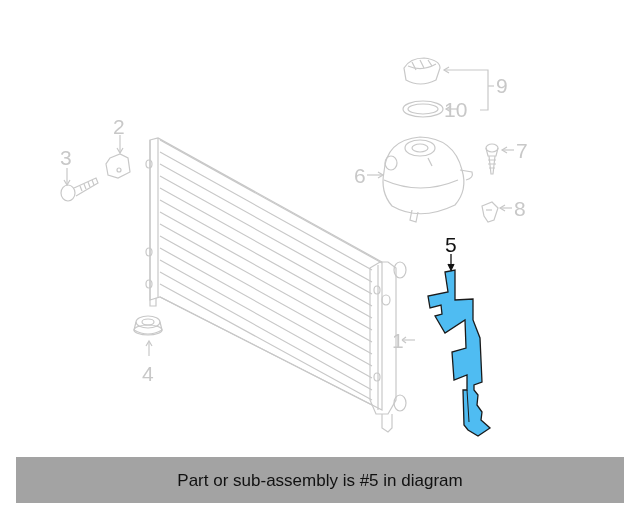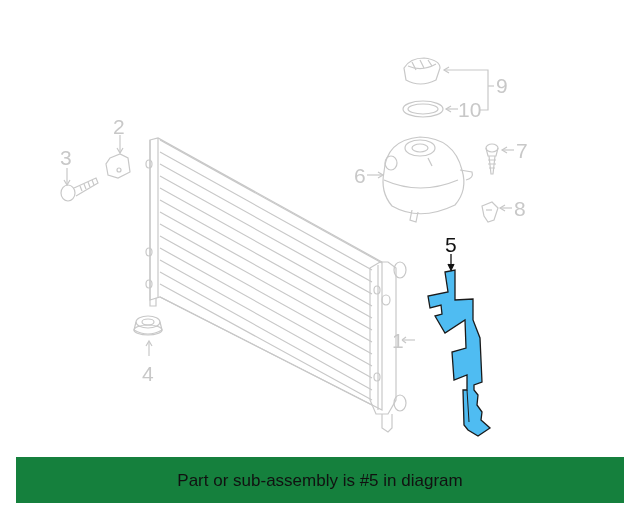--- a/index.html
+++ b/index.html
@@ -1,20 +1,20 @@
 <!DOCTYPE html>
 <html><head>
 <meta charset="utf-8">
 <style>
   html, body { margin:0; padding:0; background:#ffffff; }
   body { width:640px; height:512px; position:relative; overflow:hidden; font-family:"Liberation Sans", sans-serif; }
   #diagram { position:absolute; left:0; top:0; width:640px; height:512px; }
   .callout { position:absolute; font-family:"Liberation Sans", sans-serif; font-size:21px; color:#c8c8c8; line-height:1; }
   .callout.active { color:#111111; }
-  #banner { position:absolute; left:16px; top:457px; width:608px; height:46px; background:#15803d; display:flex; flex-direction:column; align-items:center; justify-content:center; }
+  #banner { position:absolute; left:16px; top:457px; width:608px; height:46px; background:#a3a3a3; display:flex; flex-direction:column; align-items:center; justify-content:center; }
   #banner span { font-family:"Liberation Sans", sans-serif; font-size:17px; color:#111; line-height:19px; }
 </style>
 </head>
 <body>
 
 <div id="diagram">
   <svg width="640" height="512" viewBox="0 0 640 512" style="position:absolute;left:0;top:0;">
     <g fill="none" stroke="#c8c8c8" stroke-width="1.2">
 
       <g>
@@ -124,18 +124,18 @@
 
   <span class="callout" style="left:392px;top:330px;">1</span>
   <span class="callout" style="left:113px;top:116px;">2</span>
   <span class="callout" style="left:60px;top:147px;">3</span>
   <span class="callout" style="left:142px;top:363px;">4</span>
   <span class="callout active" style="left:445px;top:234px;">5</span>
   <span class="callout" style="left:354px;top:165px;">6</span>
   <span class="callout" style="left:516px;top:140px;">7</span>
   <span class="callout" style="left:514px;top:198px;">8</span>
   <span class="callout" style="left:496px;top:75px;">9</span>
-  <span class="callout" style="left:458px;top:99px;text-align:right;">10</span>
+  <span class="callout" style="left:444px;top:99px;text-align:right;">10</span>
 </div>
 
 <div id="banner">
   <span>Part or sub-assembly is #5 in diagram</span>
 </div>
 
 </body></html>

